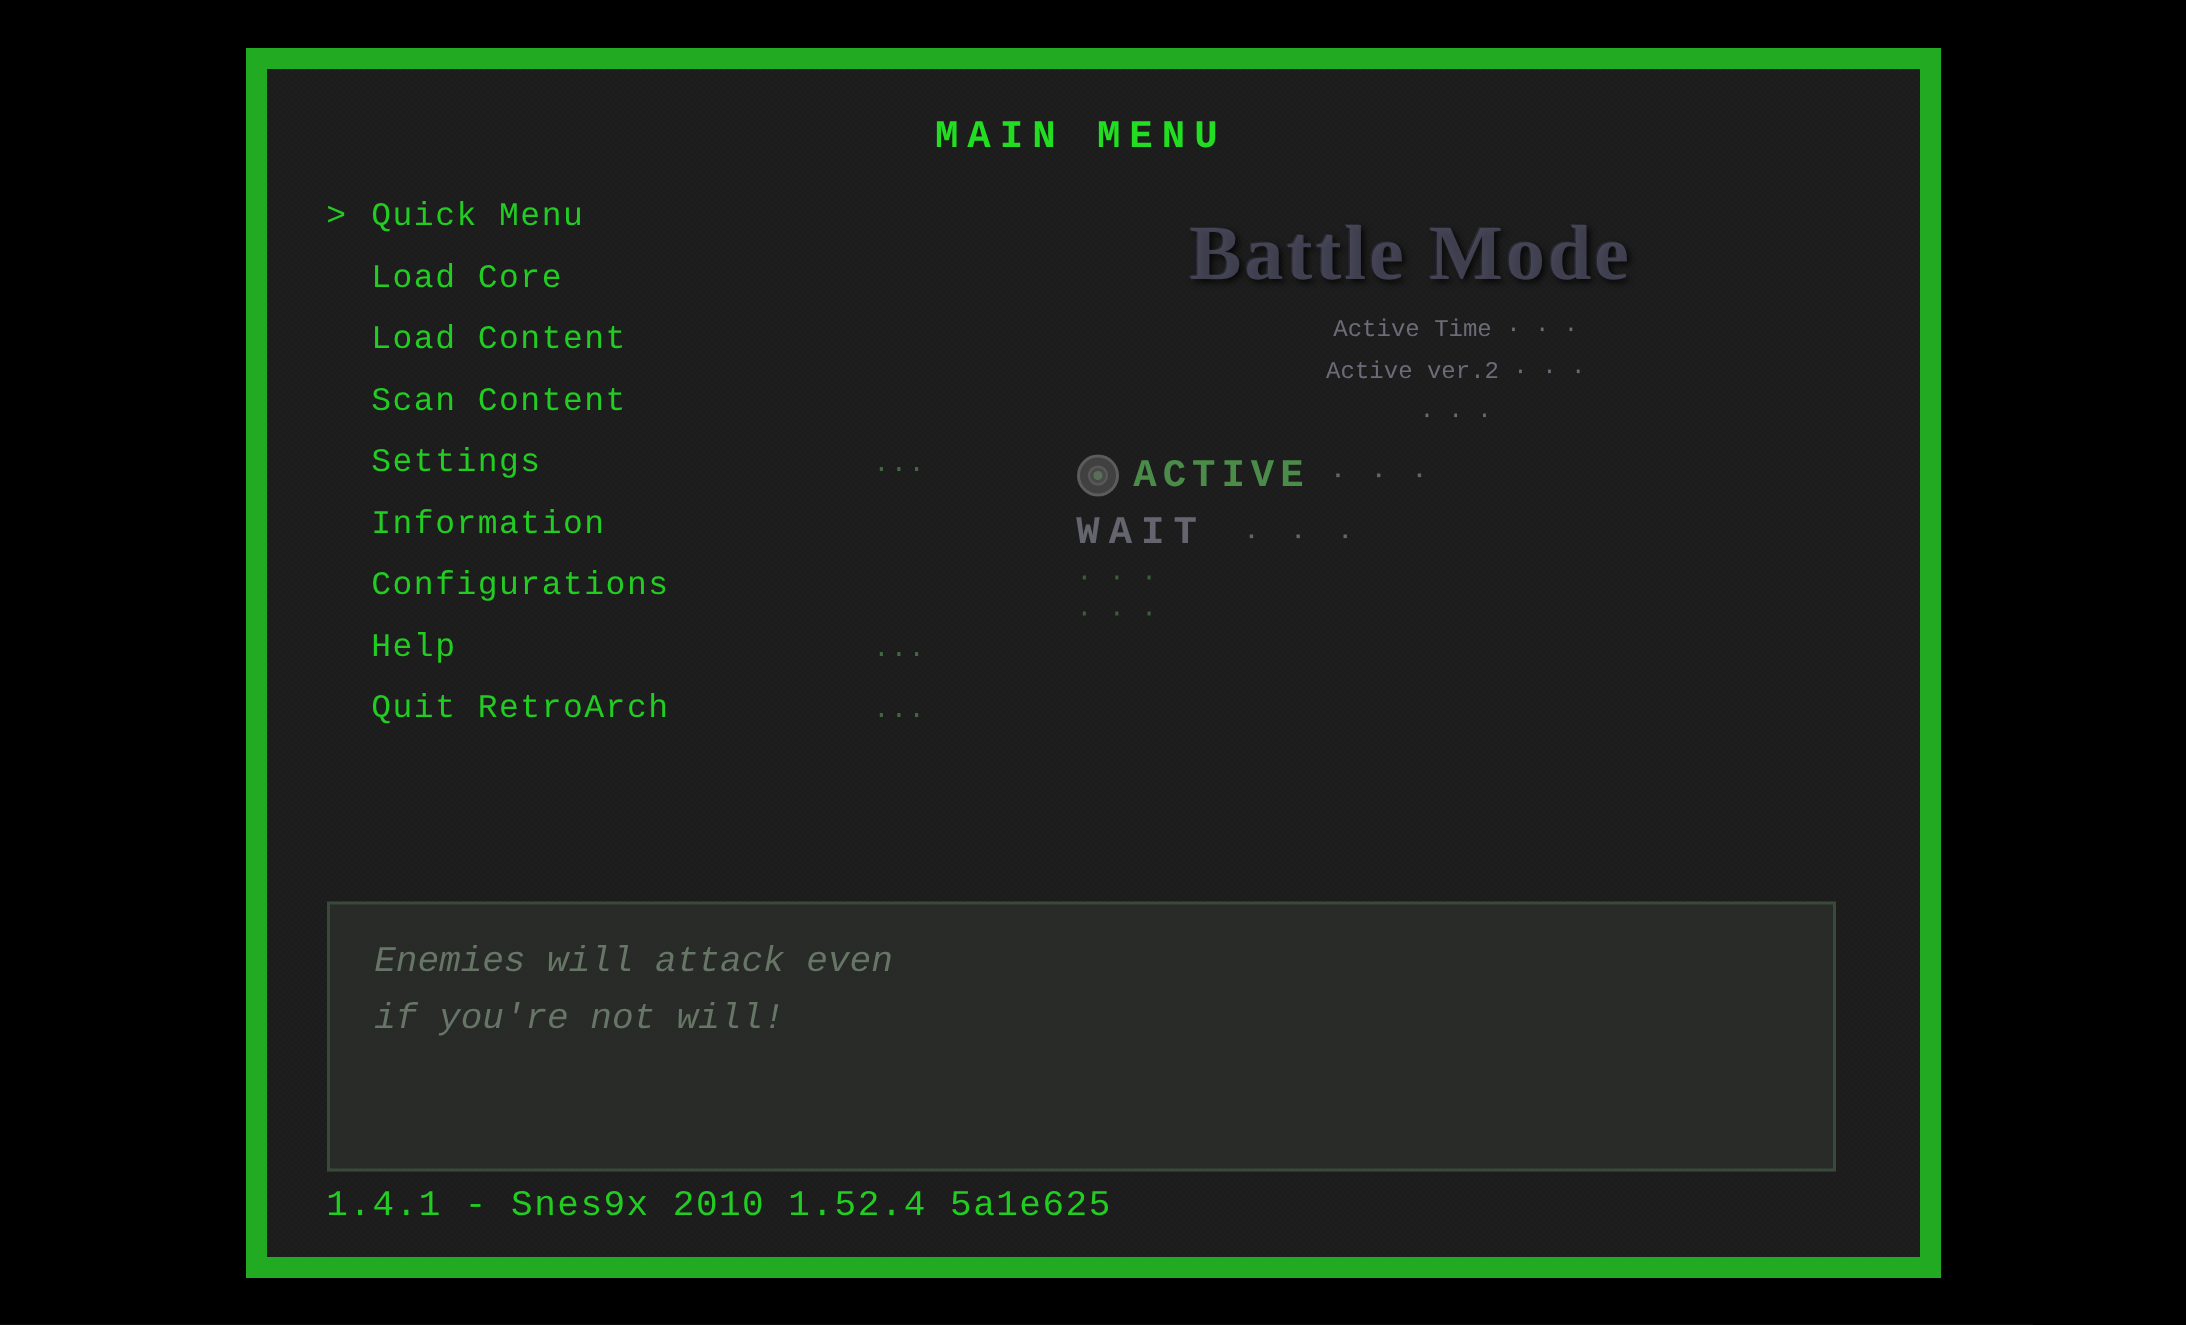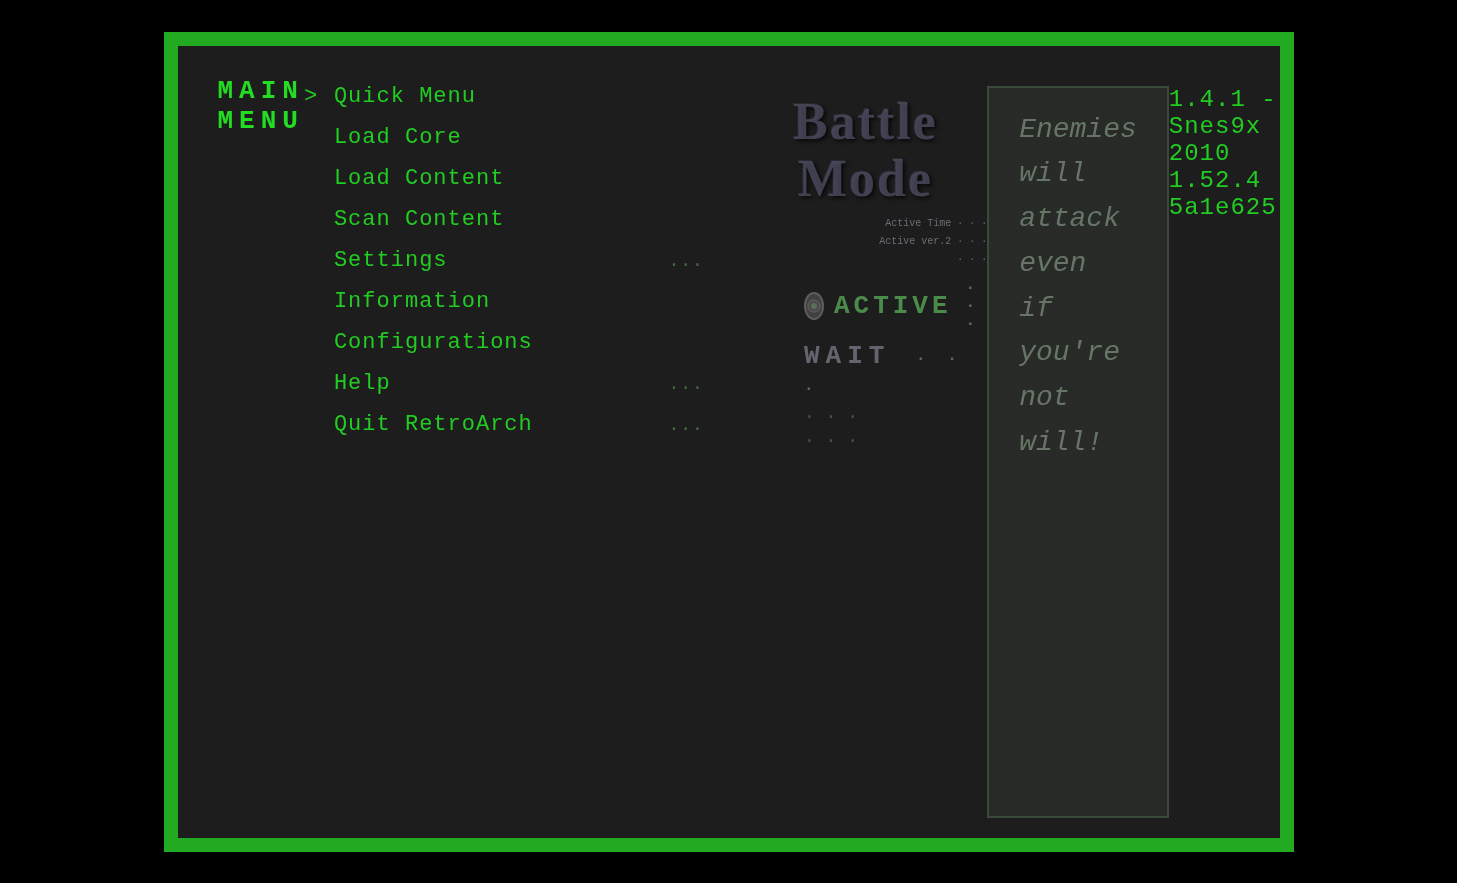--- a/index.html
+++ b/index.html
@@ -32,24 +32,24 @@
         repeating-conic-gradient(#1c1c1c 0% 25%, #202020 0% 50%);
       background-size: 4px 4px;
       opacity: 0.5;
       pointer-events: none;
       z-index: 0;
     }
 
     .inner {
       position: relative;
       z-index: 1;
-      padding: 30px 40px 20px 40px;
+      padding: 30px 56px 20px 40px;
       height: 100%;
       display: flex;
-      flex-direction: row;
+      flex-direction: column;
     }
 
     .title {
       text-align: center;
       color: #22dd22;
       font-size: 26px;
       font-weight: bold;
       letter-spacing: 6px;
       margin-bottom: 18px;
       font-family: 'Courier New', Courier, monospace;
@@ -110,23 +110,23 @@
       text-shadow: 2px 2px 4px rgba(0,0,0,0.8), -1px -1px 0 rgba(60,60,80,0.5);
       letter-spacing: 2px;
       text-align: center;
       margin-bottom: 8px;
       line-height: 1.1;
       margin-top: 17px;
     }
 
     .game-subtitle {
       color: rgba(160, 160, 180, 0.6);
-      font-size: 10px;
-      font-family: 'Courier New', Courier, monospace;
-      text-align: right;
+      font-size: 16px;
+      font-family: 'Courier New', Courier, monospace;
+      text-align: center;
       width: 100%;
       padding-left: 60px;
       line-height: 1.8;
     }
 
     .status-block {
       width: 100%;
       padding-left: 60px;
       margin-top: 10px;
     }
@@ -175,21 +175,21 @@
     .bottom-panel {
       background: rgba(50, 55, 50, 0.5);
       border: 2px solid #3a4a3a;
       padding: 20px 30px;
       margin-top: 10px;
       min-height: 180px;
     }
 
     .tip-text {
       color: rgba(130, 150, 130, 0.7);
-      font-size: 28px;
+      font-size: 24px;
       font-family: 'Courier New', Courier, monospace;
       line-height: 1.6;
       text-align: left;
       font-style: italic;
     }
 
     .version-bar {
       padding: 10px 0 0 0;
       color: #22cc22;
       font-size: 24px;

